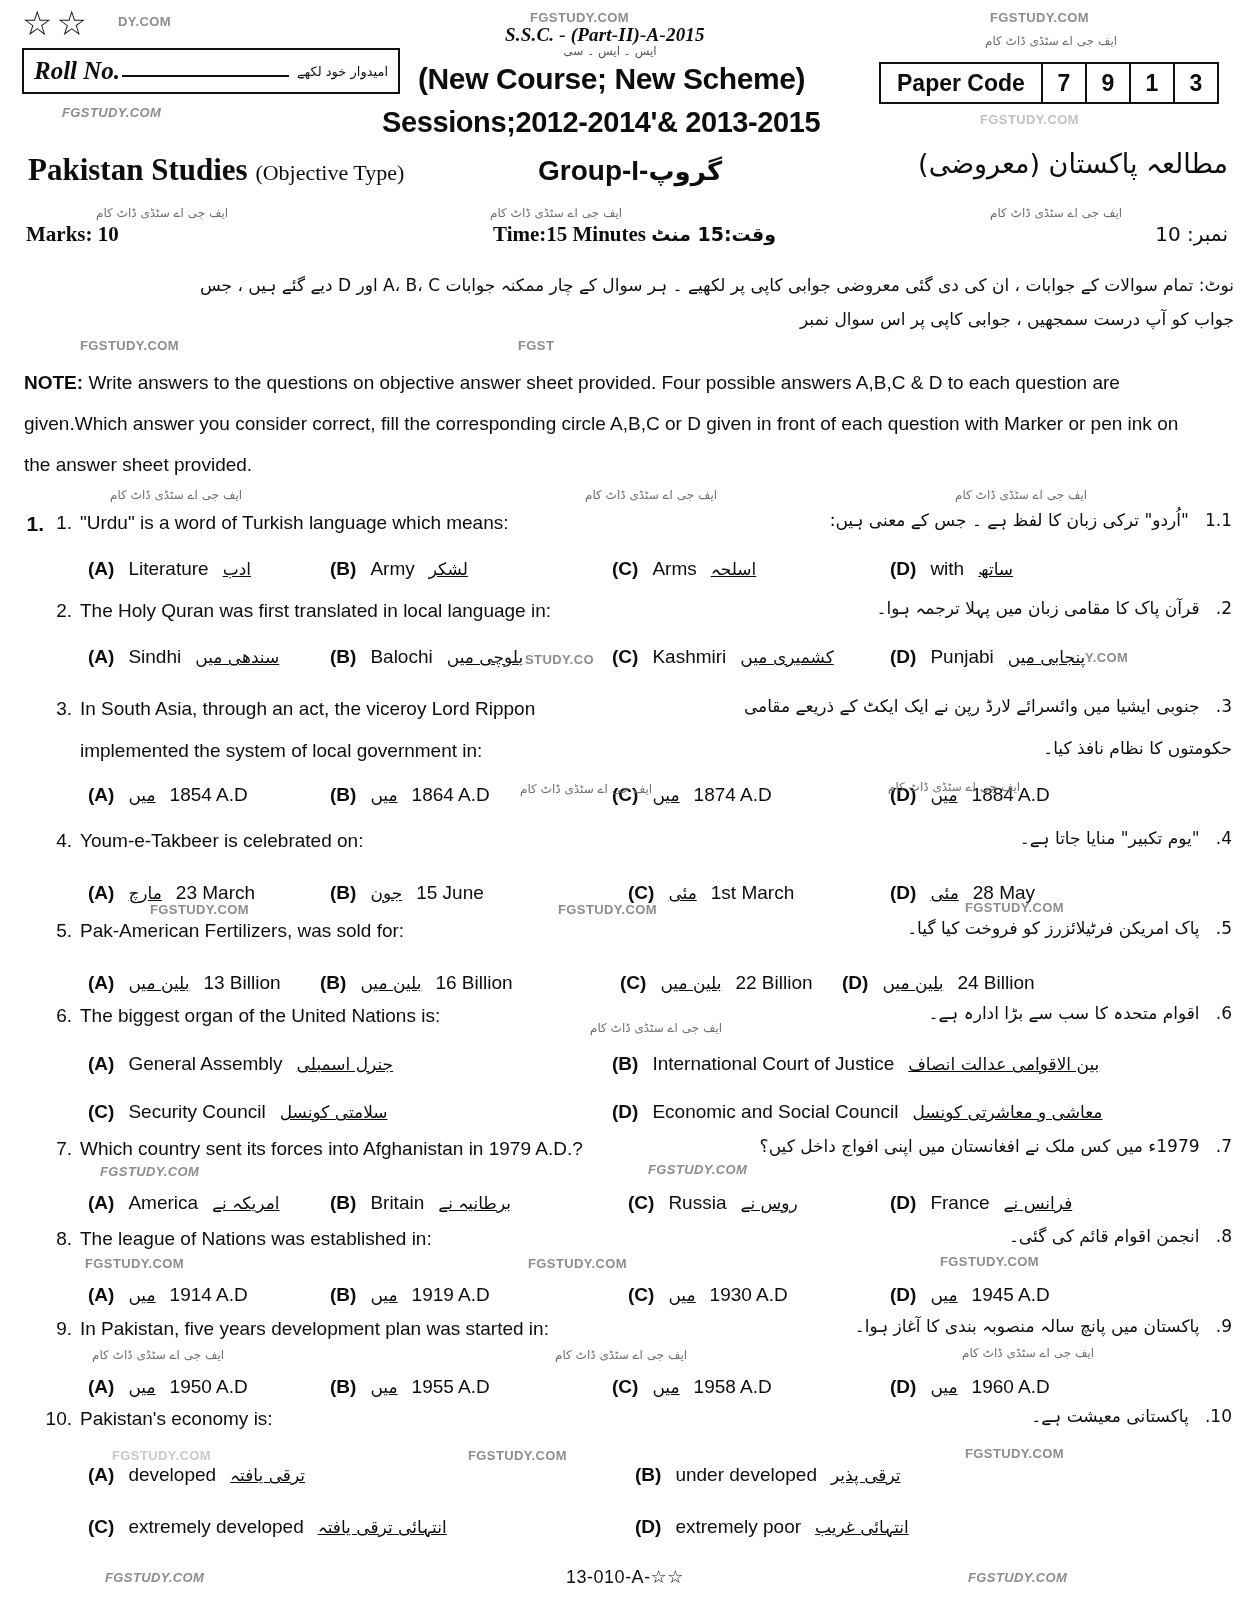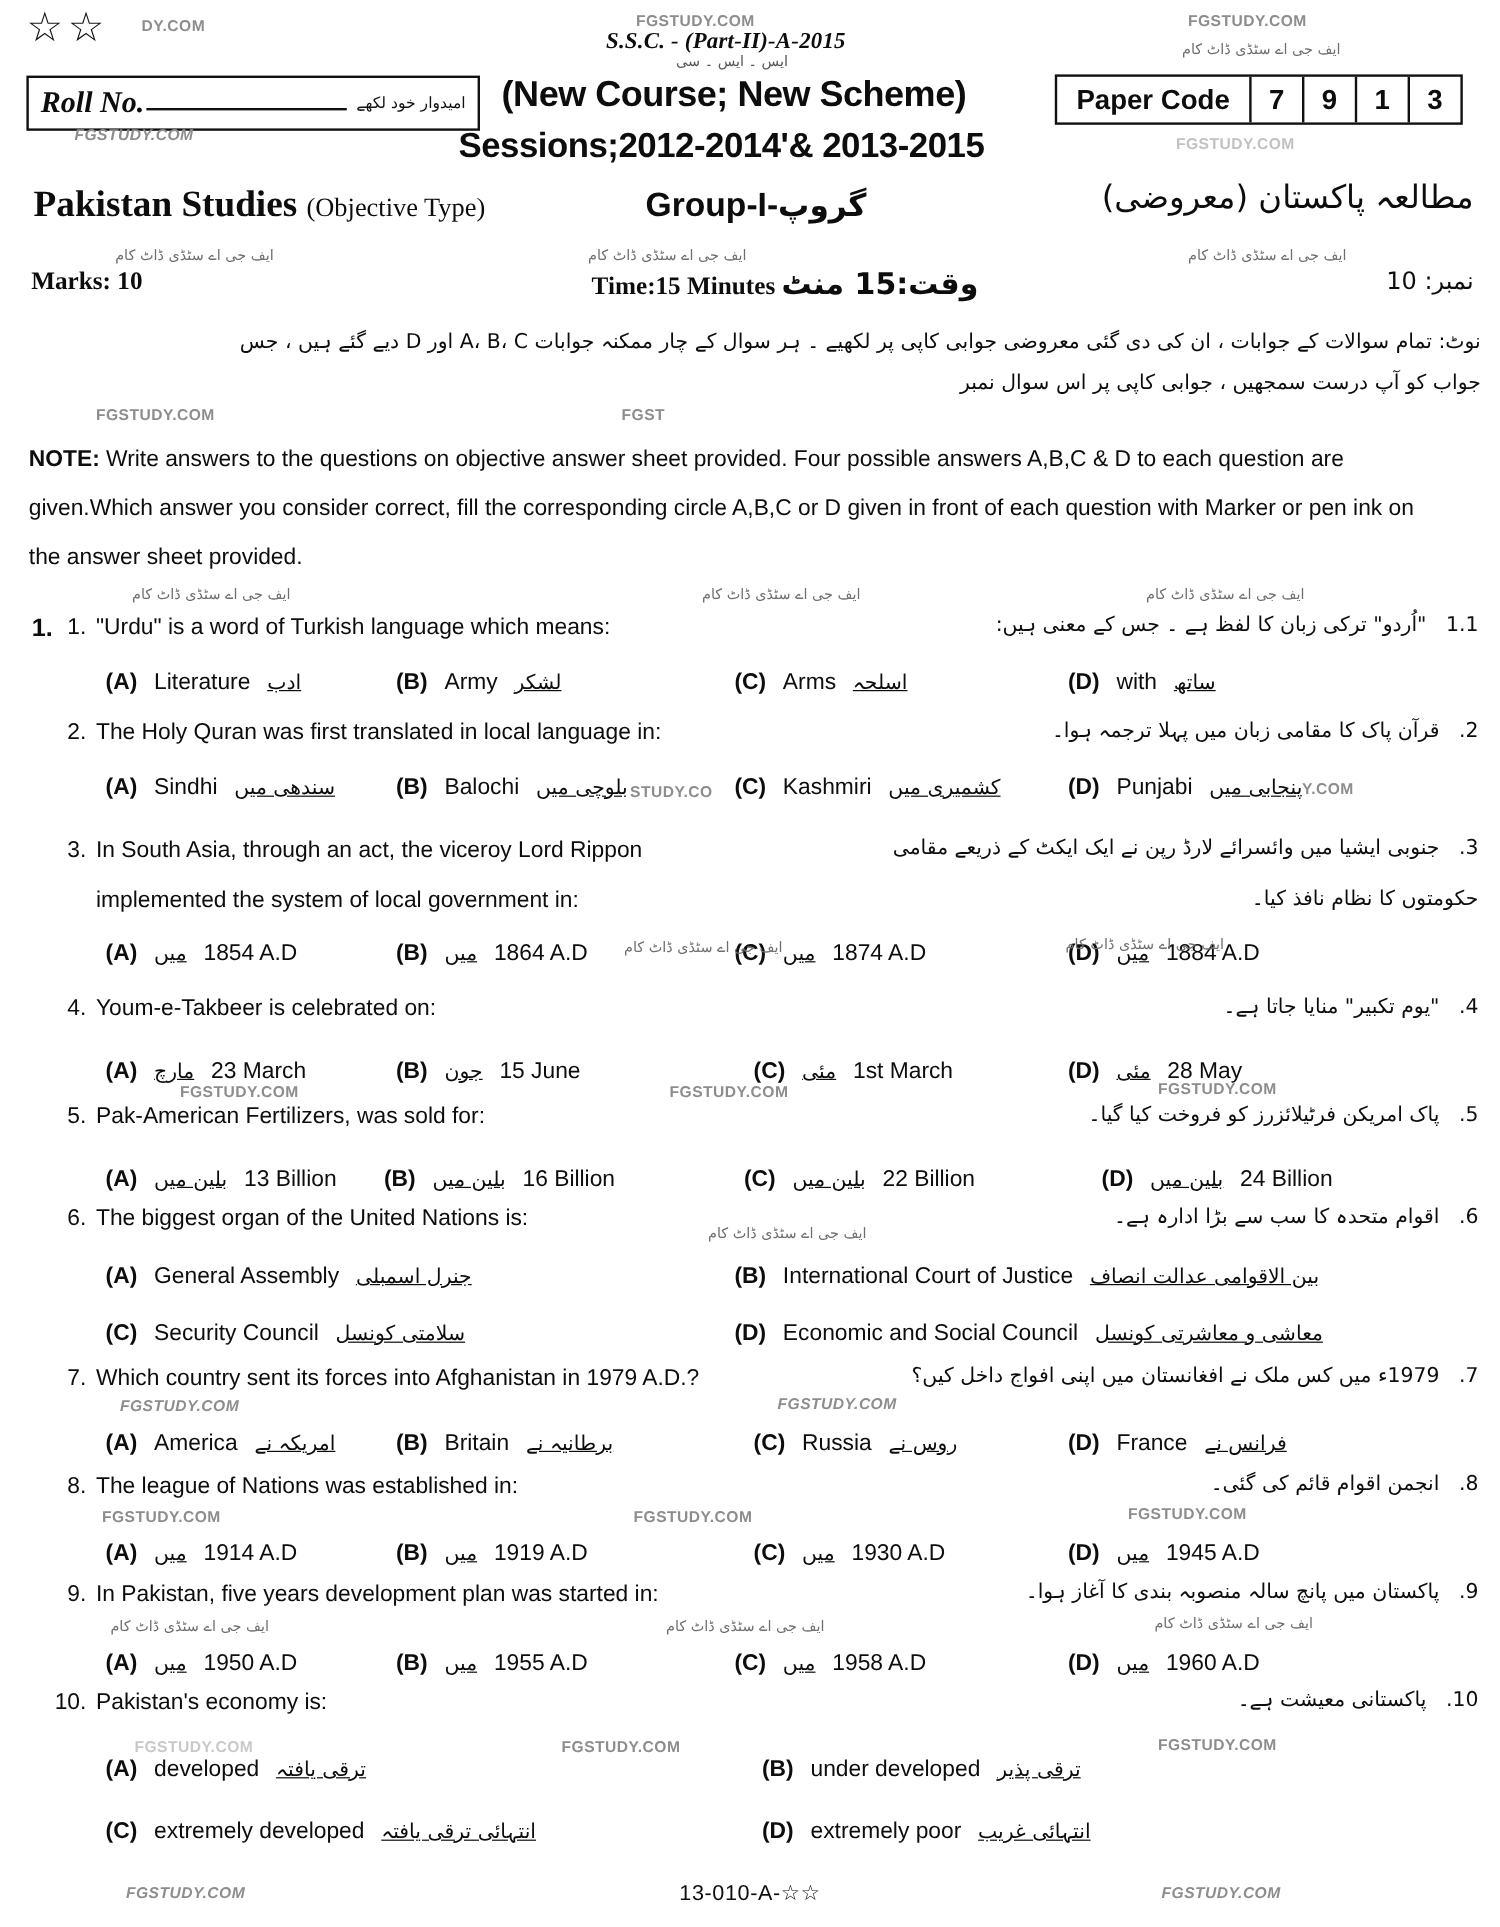--- a/index.html
+++ b/index.html
@@ -54,21 +54,20 @@
   }
   .rollbox {
     position: absolute;
     left: 22px; top: 48px;
     width: 378px; height: 46px;
     border: 2px solid #111;
     box-sizing: border-box;
     display: flex;
     align-items: center;
     padding: 0 10px;
-    margin-top: 15px;
   }
   .rollbox .lbl {
     font-family: "Liberation Serif", serif;
     font-style: italic;
     font-weight: 700;
     font-size: 25px;
   }
   .rollbox .rule {
     flex: 1;
     border-bottom: 2px solid #111;
@@ -188,21 +187,21 @@
   .time {
     position: absolute;
     left: 493px; top: 222px;
     font-family: "Liberation Serif", serif;
     font-weight: 700;
     font-size: 21px;
     white-space: nowrap;
   }
   .time .ur {
     font-family: "DejaVu Sans", sans-serif;
-    font-size: 25px;
+    font-size: 19px;
     direction: rtl;
   }
   .numbers-ur {
     position: absolute;
     right: 22px; top: 222px;
     font-family: "DejaVu Sans", sans-serif;
     font-size: 20px;
     direction: rtl;
     white-space: nowrap;
   }
@@ -495,21 +494,21 @@
     <div class="opts" style="margin-top:18px;">
       <div class="opt" style="left:88px;">
         <span class="lt">(A)</span><span class="ur">بلین میں</span><span class="en">13  Billion</span>
       </div>
       <div class="opt" style="left:320px;">
         <span class="lt">(B)</span><span class="ur">بلین میں</span><span class="en">16  Billion</span>
       </div>
       <div class="opt" style="left:620px;">
         <span class="lt">(C)</span><span class="ur">بلین میں</span><span class="en">22  Billion</span>
       </div>
-      <div class="opt" style="left:918px;text-align:right;">
+      <div class="opt" style="left:842px;text-align:right;">
         <span class="lt">(D)</span><span class="ur">بلین میں</span><span class="en">24  Billion</span>
       </div>
     </div>
   </div>
 
   <div class="q" style="top:1005px;">
     <div class="q-head">
       <div class="q-num">6.</div>
       <div class="q-text">The biggest organ of the United Nations is:</div>
       <div class="q-ur">

